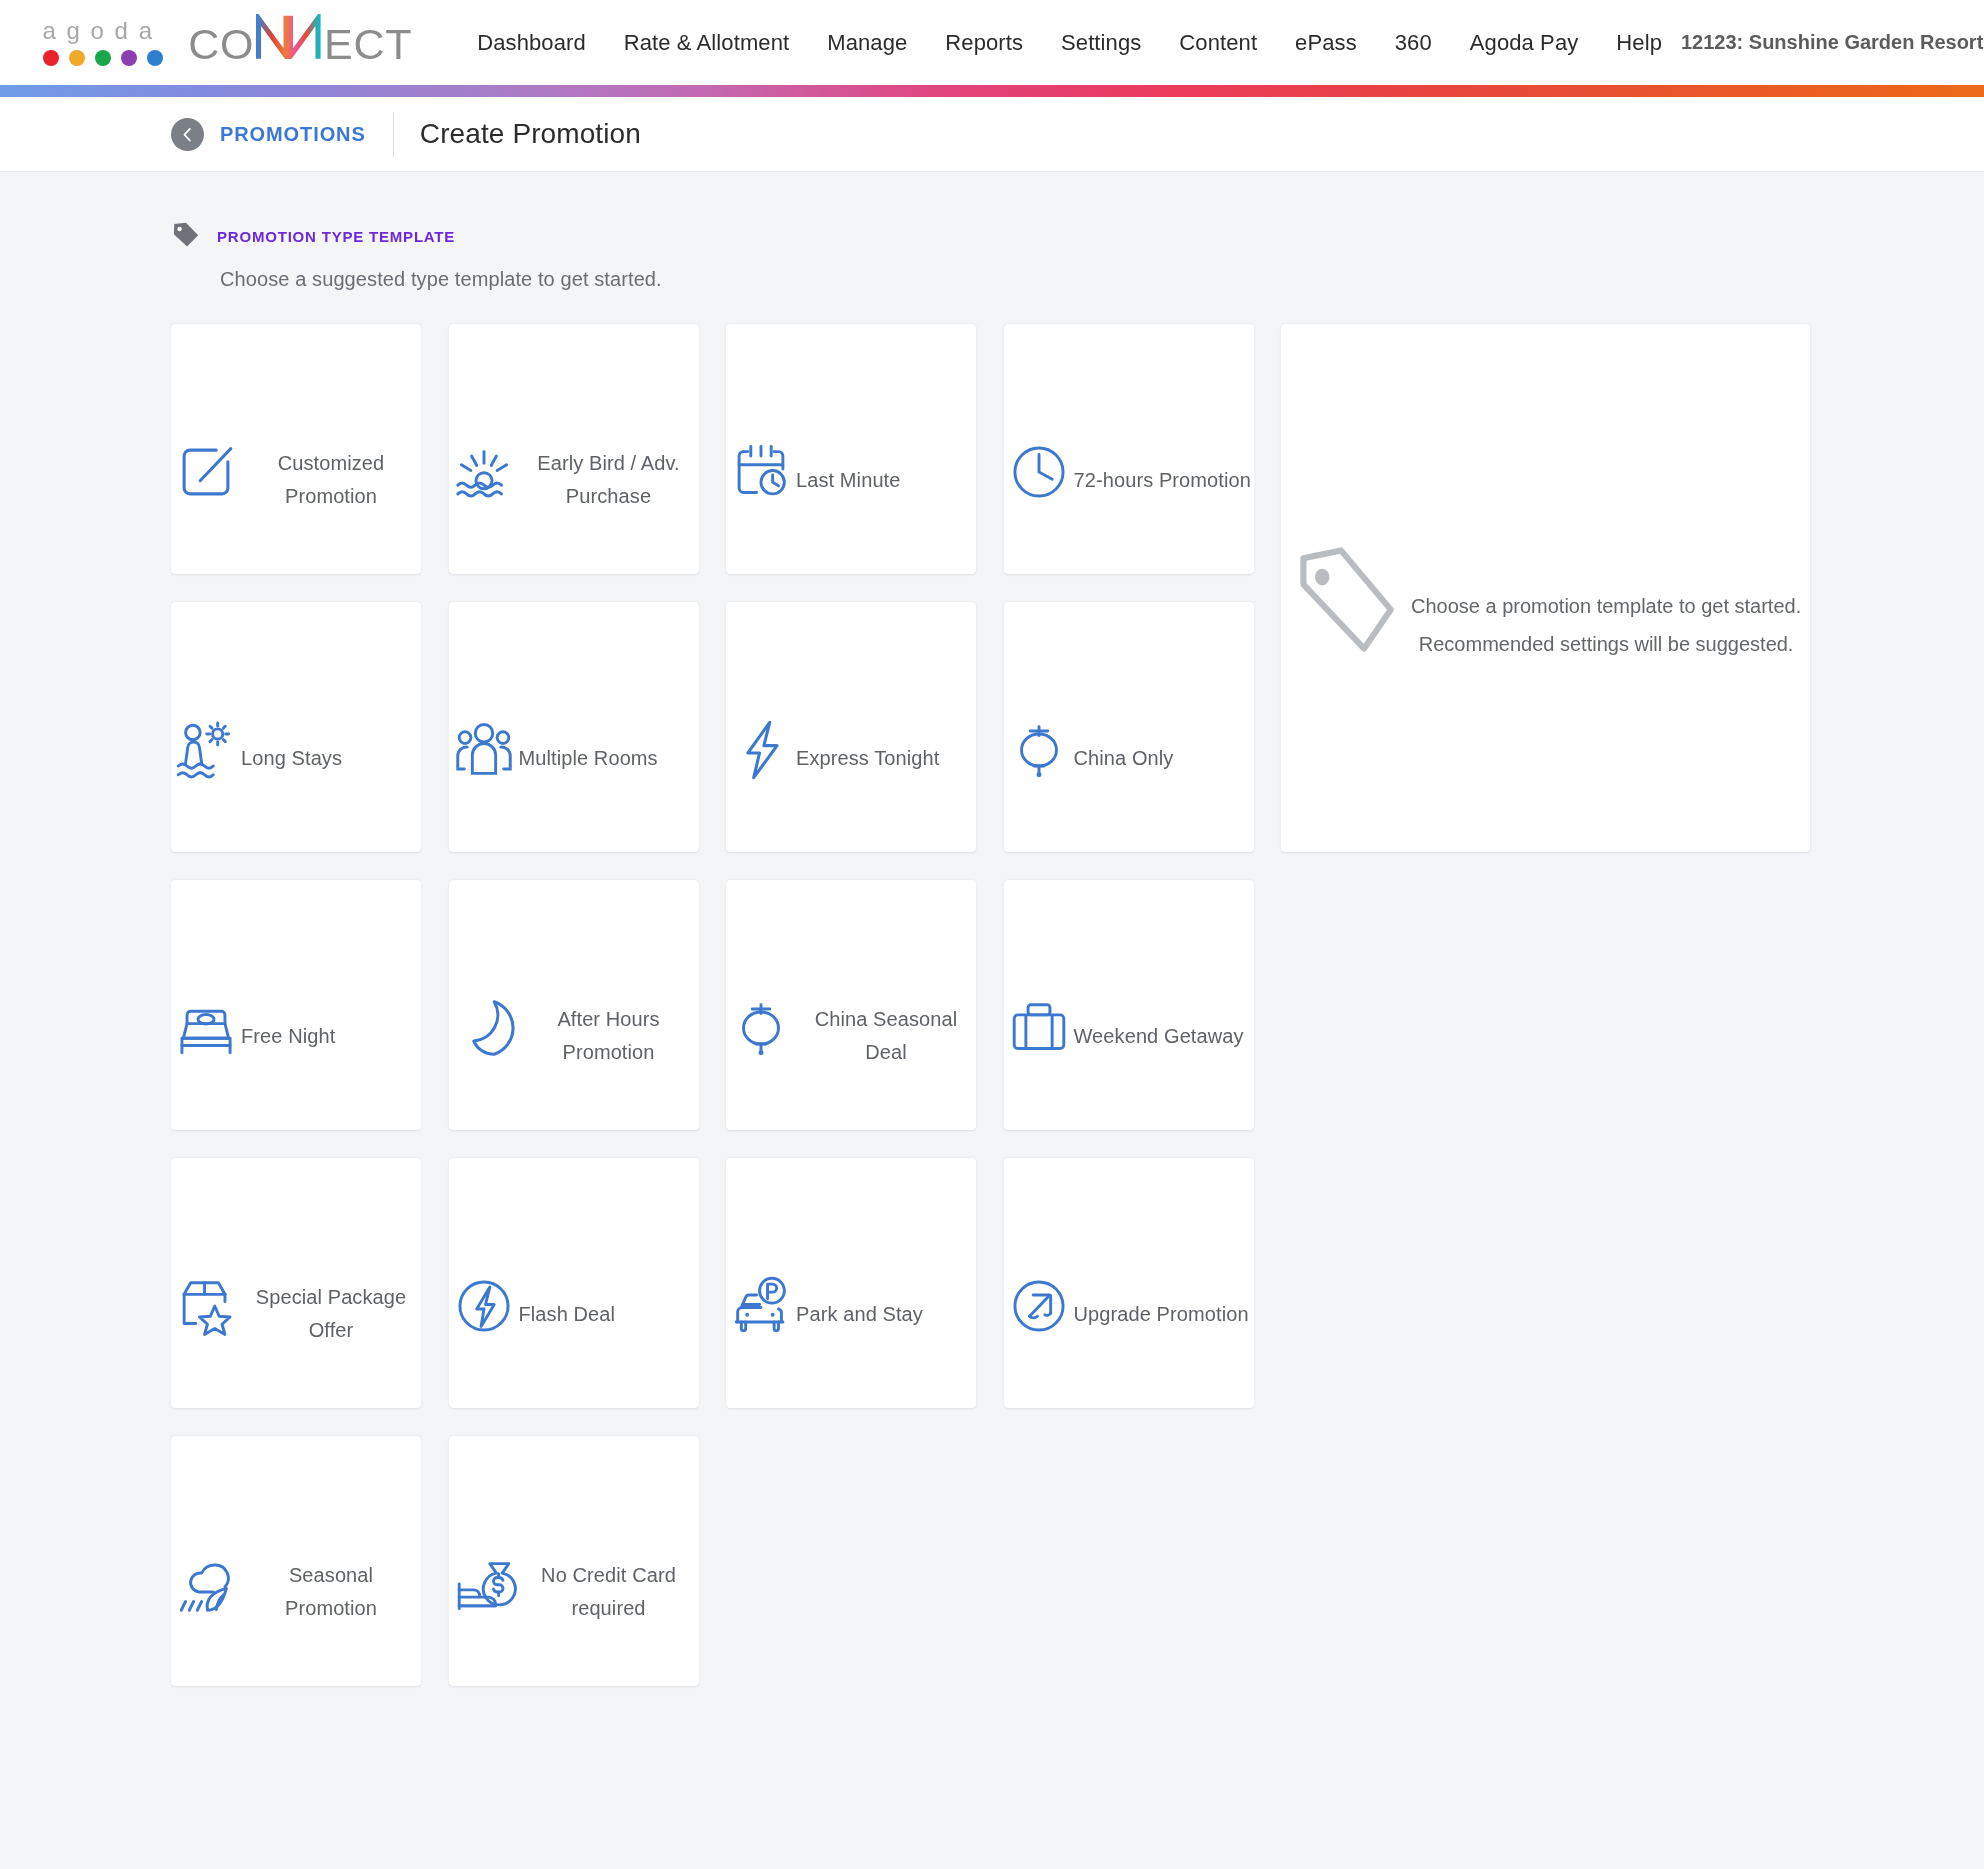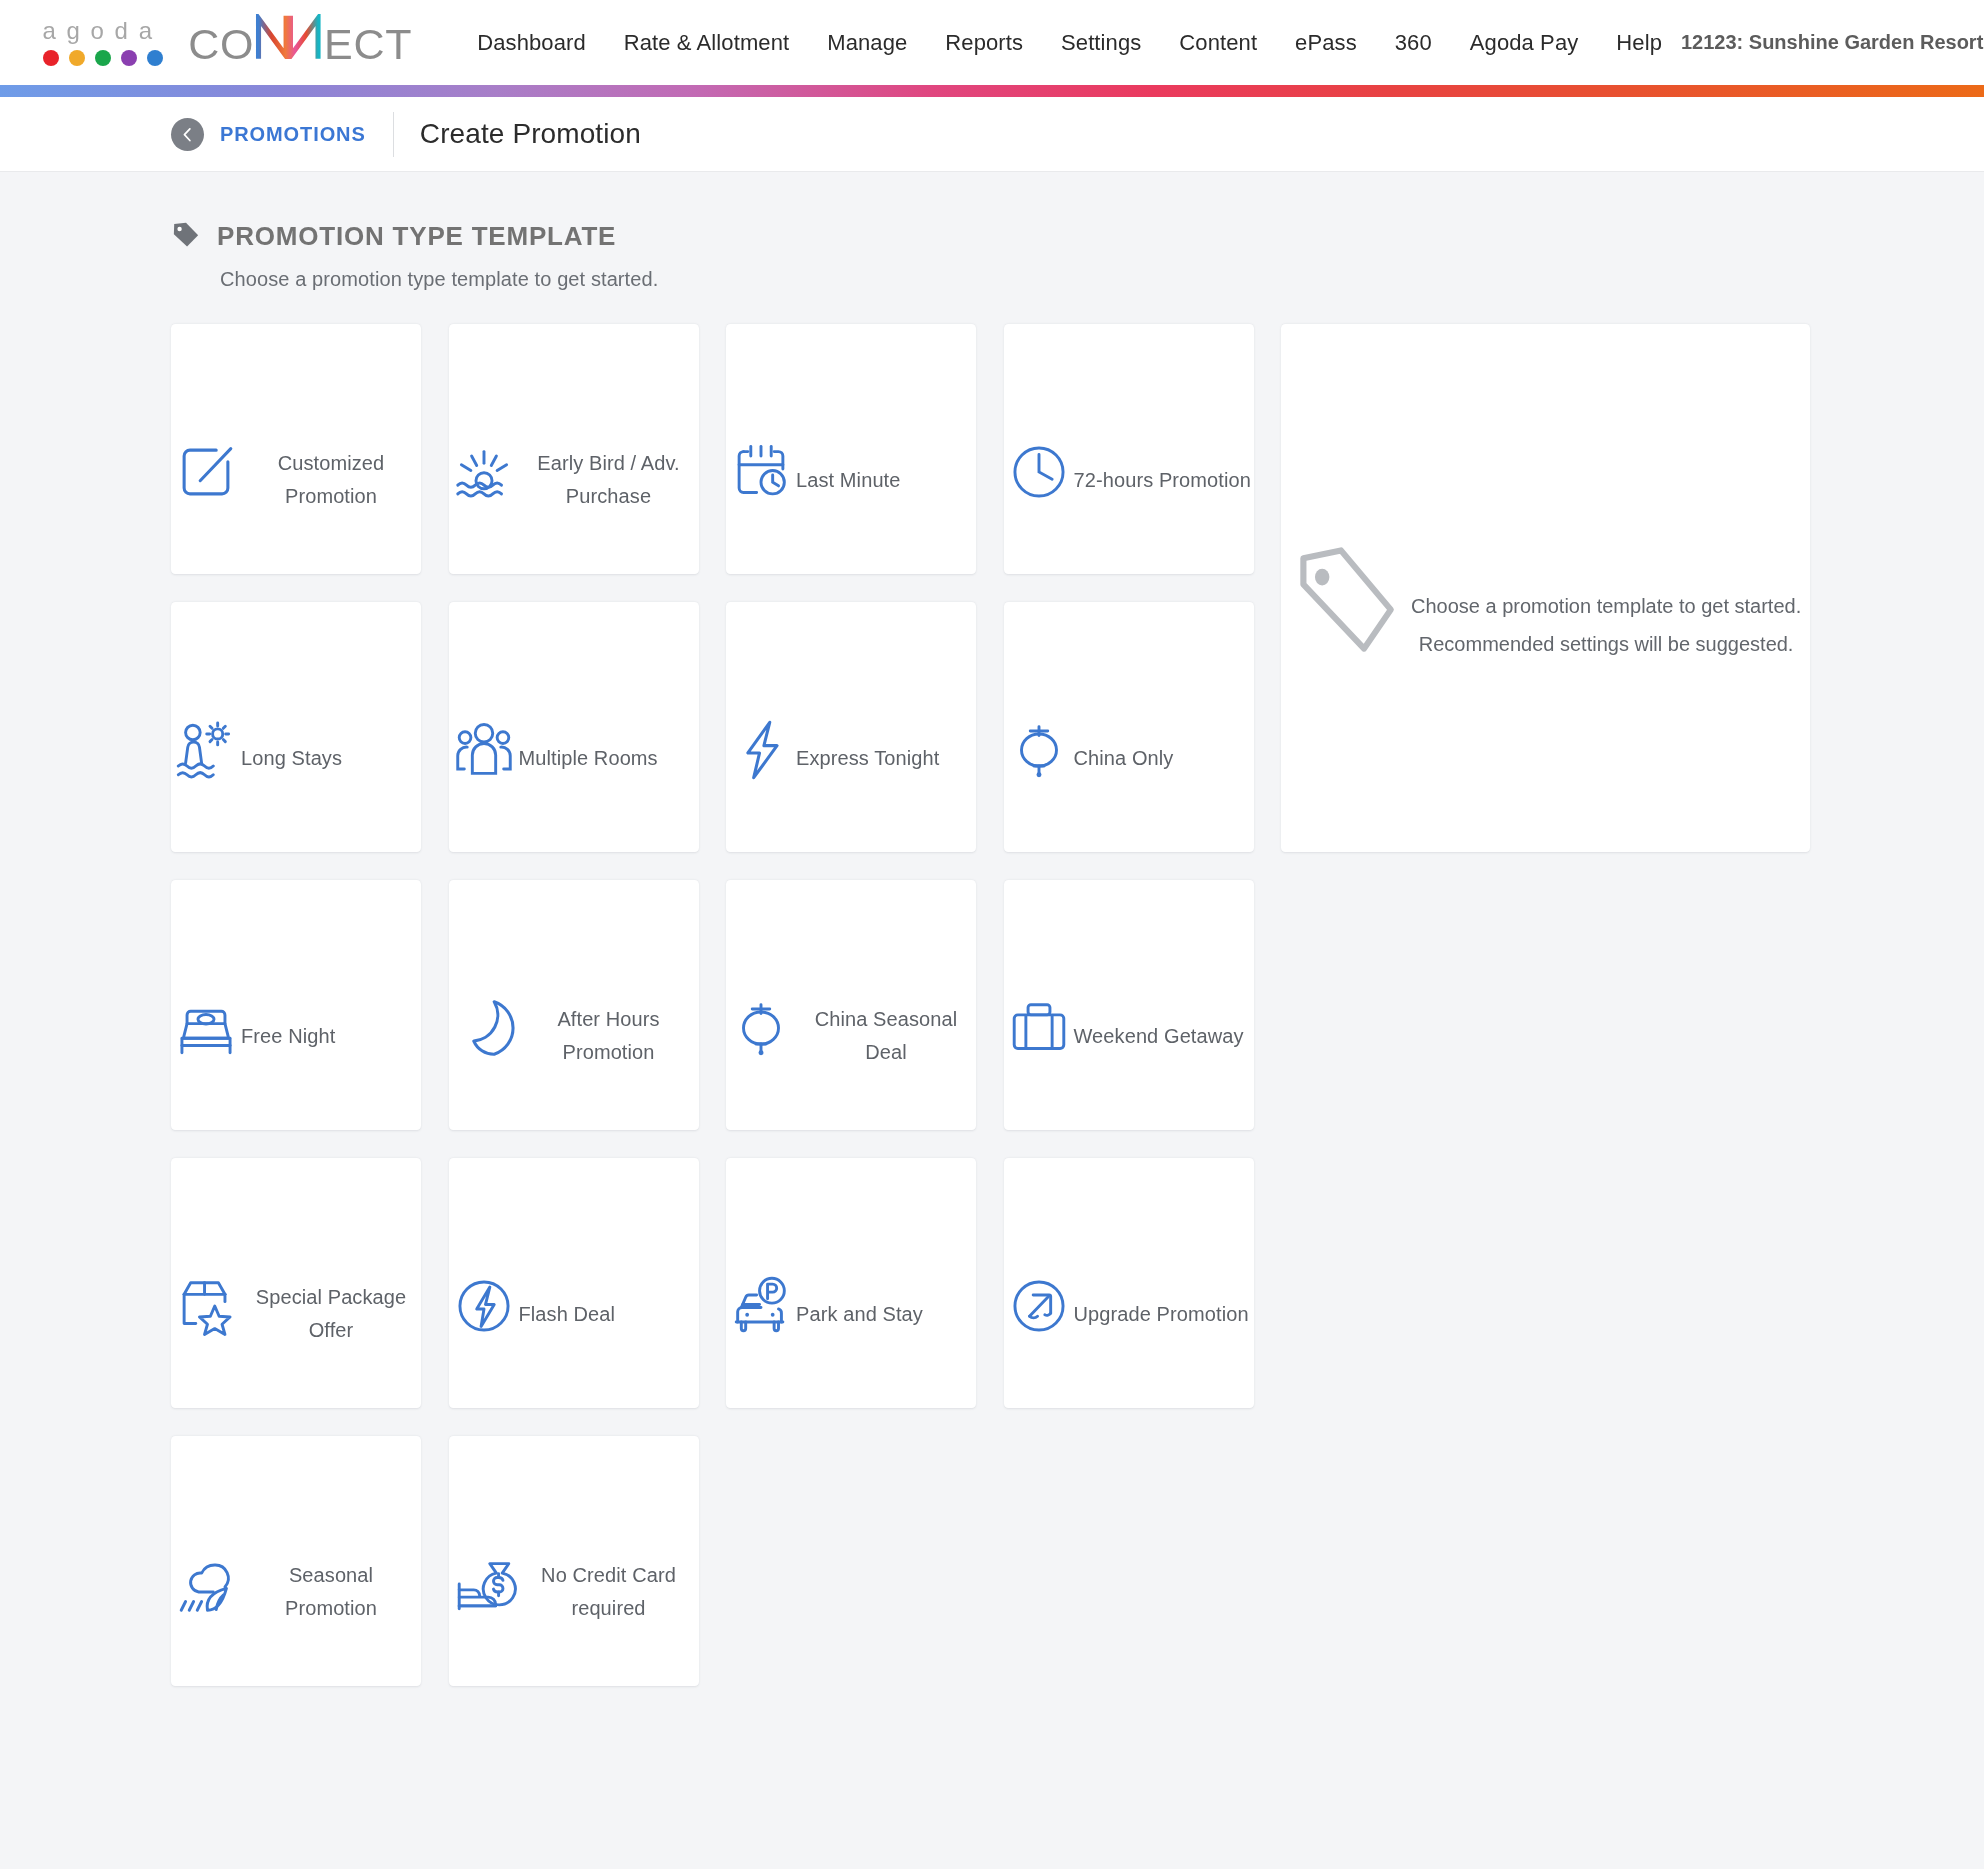--- a/index.html
+++ b/index.html
@@ -79,21 +79,21 @@
   }
   .crumb-sep { width:0.7px; height: 45px; background:#dcdee1; margin: 0 26px 0 27.5px; }
   .page-title { font-size: 28px; color: #2c2c2c; letter-spacing: 0.1px; white-space:nowrap; }
 
   
   .content { padding: 48px 0 0 171px; }
 
   .section-head { display:flex; align-items:center; gap: 16px; }
   .section-head .tag-ico { display:block; }
   .section-title {
-    font-size: 26px; color: #737373; font-weight: 700; letter-spacing: 0.8px;
+    font-size: 15px; color: #6d28d9; font-weight: 700; letter-spacing: 0.8px;
   }
   .section-sub {
     margin: 16px 0 0 49px; font-size: 20px; color: #6a6e74; letter-spacing: 0.1px;
   }
 
   .layout { display:flex; align-items: flex-start; margin-top: 33px; }
 
   .grid {
     display: grid;
     grid-template-columns: repeat(4, 250px);
@@ -209,21 +209,21 @@
 
   <div class="section-head">
     <span class="tag-ico">
       <svg width="30" height="30" viewBox="0 0 42 42">
           <path d="M4.5 5.5 L21 4 L38 21.5 L22.5 37 L4 20 Z" fill="#6f7379"></path>
           <circle cx="12" cy="12.6" r="3.1" fill="#ffffff"></circle>
         </svg>
     </span>
     <span class="section-title">PROMOTION TYPE TEMPLATE</span>
   </div>
-  <div class="section-sub">Choose a promotion type template to get started.</div>
+  <div class="section-sub">Choose a suggested type template to get started.</div>
 
   <div class="layout">
     <div class="grid">
         <div class="card">
           <span class="ico">
             <svg width="70" height="70" viewBox="0 0 96 96">
               <path d="M62 18 H26 a8 8 0 0 0-8 8 v44 a8 8 0 0 0 8 8 h44 a8 8 0 0 0 8-8 V34" fill="none" stroke="#3d78cf" stroke-width="4.2" stroke-linecap="round"></path>
               <path d="M40 60 L82 16" fill="none" stroke="#3d78cf" stroke-width="4.2" stroke-linecap="round"></path>
             </svg>
           </span>

